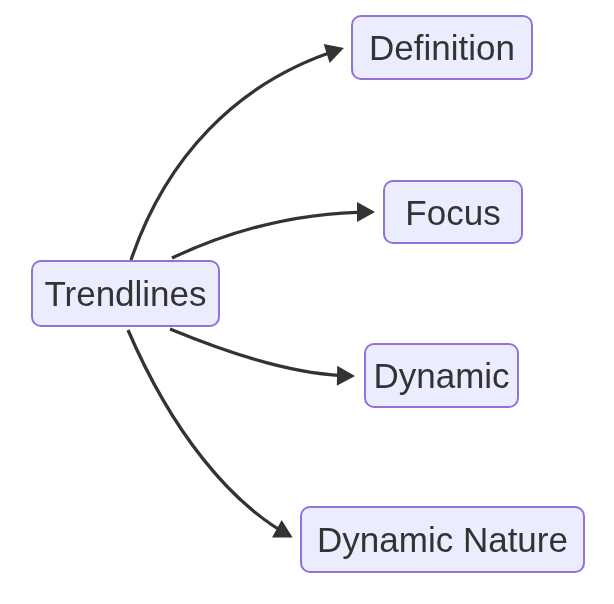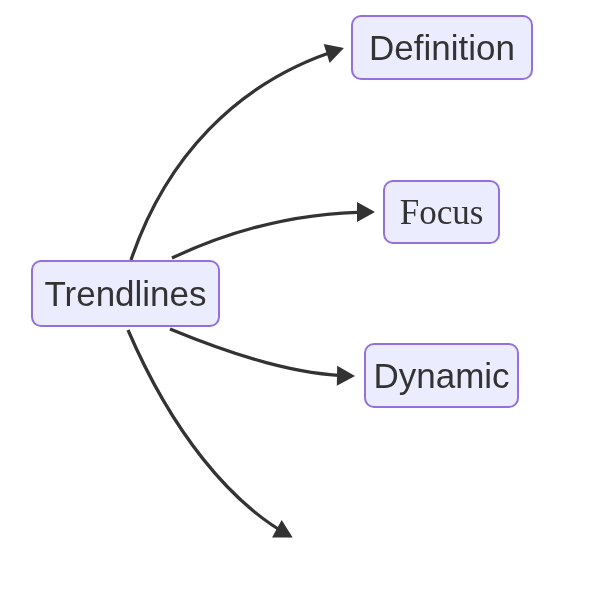--- a/index.html
+++ b/index.html
@@ -59,18 +59,19 @@
     <path class="edge" d="M 131 260 C 165 160, 235 82, 341 49" marker-end="url(#arrowhead)"></path>
     <path class="edge" d="M 172 258 C 240 226, 305 212, 372 212" marker-end="url(#arrowhead)"></path>
     <path class="edge" d="M 170 329 C 238 357, 298 375, 352 376" marker-end="url(#arrowhead)"></path>
     <path class="edge" d="M 128 330 C 172 432, 230 503, 290 536" marker-end="url(#arrowhead)"></path>
   </svg>
 
   <div class="node" style="left:15px; top:260px; width:189px; height:67px;margin-left:16px;">Trendlines</div>
 
   <div class="node" style="left:351px; top:15px; width:182px; height:65px;">Definition</div>
 
-  <div class="node" style="left:383px; top:180px; width:117px; height:64px;font-family:Liberation Serif, serif;">Focus</div>
+  <div class="node" style="left:383px; top:180px; width:140px; height:64px;">Focus</div>
 
   <div class="node" style="left:364px; top:343px; width:155px; height:65px;">Dynamic</div>
 
+  <div class="node" style="left:300px; top:506px; width:285px; height:67px;">Dynamic Nature</div>
 
 </div>
 
 </body></html>

